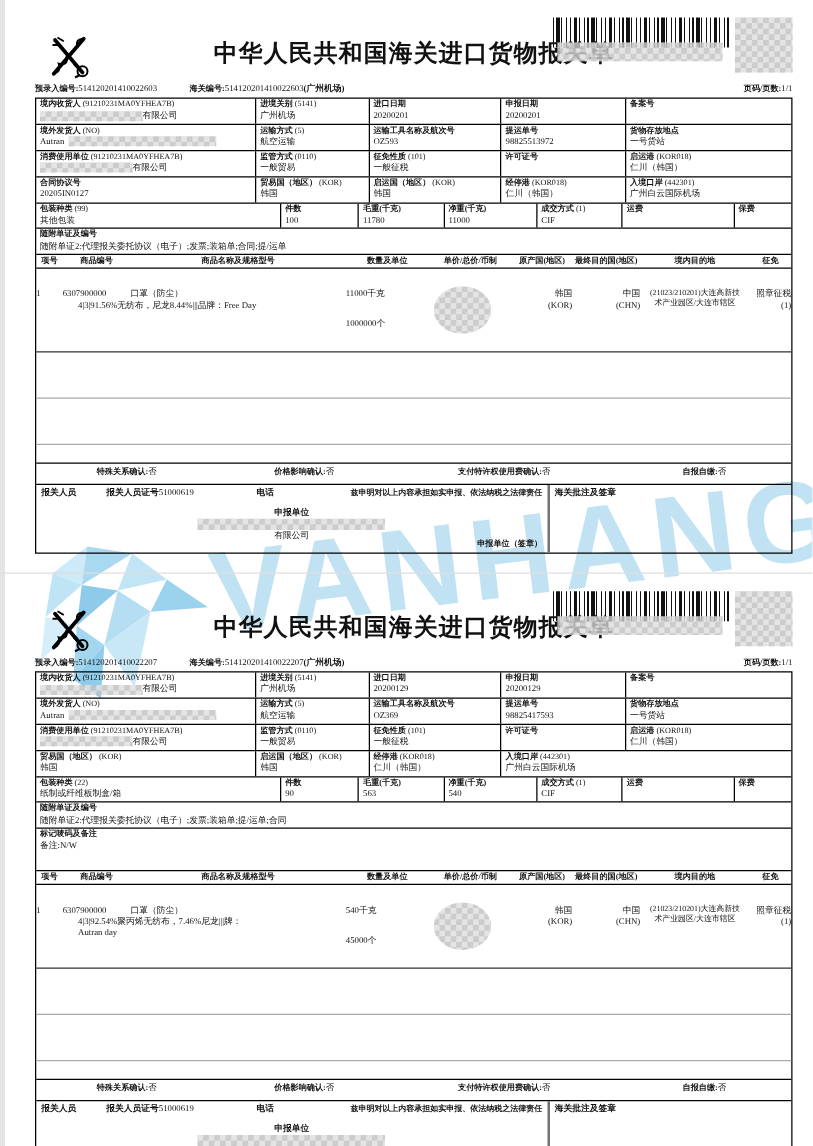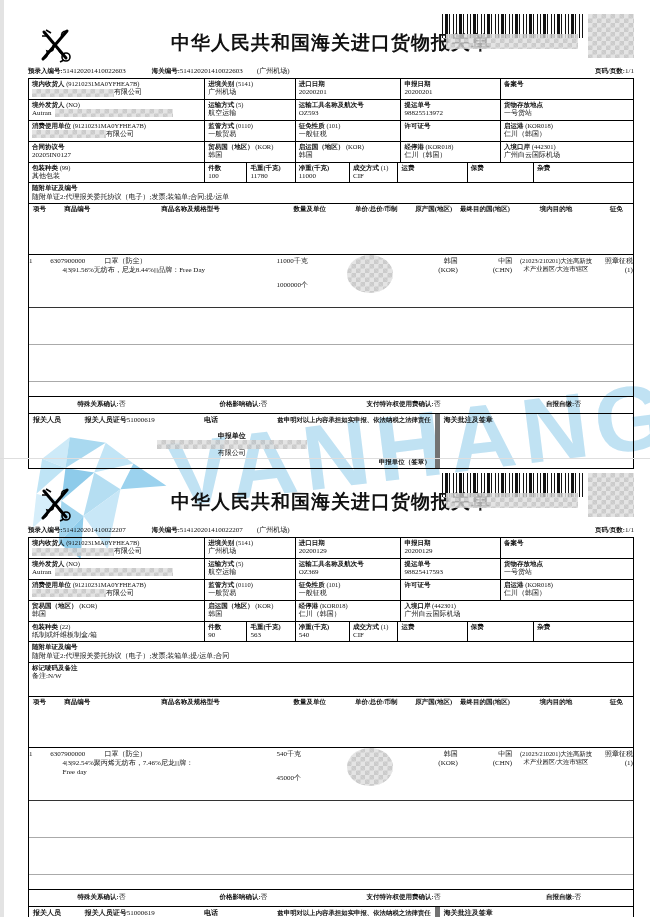--- a/index.html
+++ b/index.html
@@ -29,60 +29,60 @@
   .mosaic{background-image:
       linear-gradient(45deg,#c2c2c2 25%,transparent 25%,transparent 75%,#c2c2c2 75%),
       linear-gradient(45deg,#c2c2c2 25%,#e0e0e0 25%,#e0e0e0 75%,#c2c2c2 75%);
       background-size:9px 9px;background-position:0 0,4.5px 4.5px;opacity:.85;}
   .mosaic-strip{position:absolute;left:4px;top:22px;width:132px;height:15px;}
   .mosaic-sq{position:absolute;right:0;top:2px;width:46px;height:44px;}
   
   .preentry{display:flex;align-items:baseline;font-size:7px;margin:2px 0 2px 0;}
   .preentry b{font-size:6.5px;}
   .pe-no{margin-right:26px;}
-  .pe-port{margin-left:14px;}
+  .pe-port{font-weight:bold;}
   .pe-page{margin-left:auto;}
   
   .ctable{border:1.5px solid #000;font-size:7px;line-height:1.25;}
   .trow{display:grid;border-top:1px solid #000;}
   .trow:first-child{border-top:none;}
   .r5{grid-template-columns:29% 15% 17.5% 16.5% 22%;}
-  .r8{grid-template-columns:29% 7% 8% 9% 8% 11.5% 11% auto;}
+  .r8{grid-template-columns:29% 7% 8% 9% 8% 11.5% 11% auto;gap:20px;}
   .cell{padding:1px 3px 2px 3px;border-left:1px solid #000;min-height:17px;box-sizing:border-box;}
   .cell:first-child{border-left:none;}
   .lab{font-weight:bold;font-size:6.5px;}
   .code{font-weight:normal;font-size:6.5px;}
   .val{font-size:7px;}
   .fullrow{padding:1px 3px 2px 3px;border-top:1px solid #000;}
   .marks{min-height:30px;}
   
   .goods-head{display:grid;border-top:1px solid #000;
       grid-template-columns:3.5% 9% 28.5% 11% 11% 8% 9% 14.5% 5.5%;
       font-weight:bold;font-size:6.5px;padding:1px 0;}
   .goods-head span{text-align:center;}
   .goods-row{display:grid;border-top:1px solid #000;border-bottom:1px solid #333;
       grid-template-columns:3.5% 9% 28.5% 11% 11% 8% 9% 14.5% 5.5%;
-      min-height:50px;font-size:7px;padding-top:2px;margin-top:40px;}
+      min-height:50px;font-size:7px;padding-top:16px;}
   .gname .l23{margin-left:-42px;display:block;}
   .gqty .q2{display:block;margin-top:15px;}
   .tright{text-align:right;}
   .gdom{font-size:6.3px;text-align:center;}
   .gprice{position:relative;}
   .price-blur{position:absolute;left:4px;top:-2px;width:46px;height:38px;border-radius:50%;}
   .emptyrow{height:36px;border-top:none;border-bottom:1px solid #aaa;}
   .emptyrow.last{border-bottom:none;height:14px;}
   
   .confirm{display:flex;border-top:1px solid #000;border-bottom:1.5px solid #000;
            font-size:6.8px;padding:3px 0 4px 0;}
   .confirm .ci{text-align:center;}
   .ci1{width:24%;} .ci2{width:23%;} .ci3{width:30%;} .ci4{width:23%;}
   .confirm b{font-size:6.5px;}
   
   .bottomrow{display:grid;grid-template-columns:68% 32%;min-height:46px;}
-  .b-left{padding:2px 4px;border-right:5px solid #737373;}
+  .b-left{padding:2px 4px;border-right:2px solid #737373;}
   .b-line1{display:flex;align-items:baseline;}
   .b-line1 .f1{width:13%;} .b-line1 .f2{width:30%;} .b-line1 .f3{width:12%;}
   .b-stmt{margin-left:auto;font-weight:bold;font-size:6.4px;text-align:right;}
   .b-line2{display:flex;align-items:center;margin-top:7px;flex-direction:column;}
   .unit-blur{display:inline-block;width:150px;height:9px;margin:0 4px;}
   .b-seal{margin-left:auto;font-weight:bold;font-size:6.5px;}
   .b-right{padding:2px 4px;}
   .inline-blur{display:inline-block;height:8px;vertical-align:middle;}
   .consignee-blur{width:82px;}
   .shipper-blur{width:118px;margin-left:4px;}
@@ -533,21 +533,21 @@
         <span>境内目的地</span>
         <span>征免</span>
       </div>
 
       <div class="goods-row">
         <span>1</span>
         <span>6307900000</span>
         <span class="gname">
           <span>口罩（防尘）</span>
           <span class="l23">4|3|92.54%聚丙烯无纺布，7.46%尼龙|||牌：</span>
-          <span class="l23">Free day</span>
+          <span class="l23">Autran day</span>
         </span>
         <span class="gqty">
           <span>540千克</span>
           <span class="q2">45000个</span>
         </span>
         <span class="gprice">
           <span class="mosaic price-blur"></span>
         </span>
         <span class="tright">
           <span>韩国</span><br>

